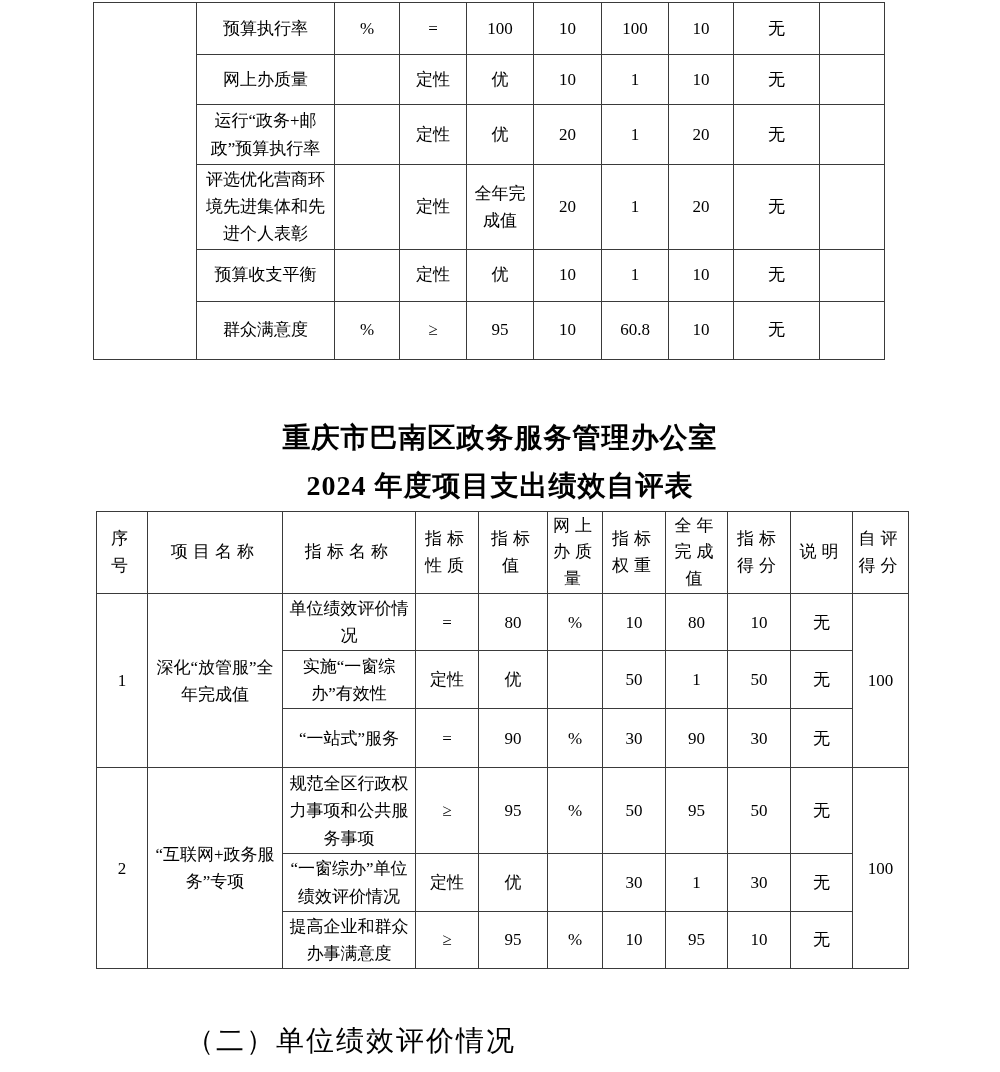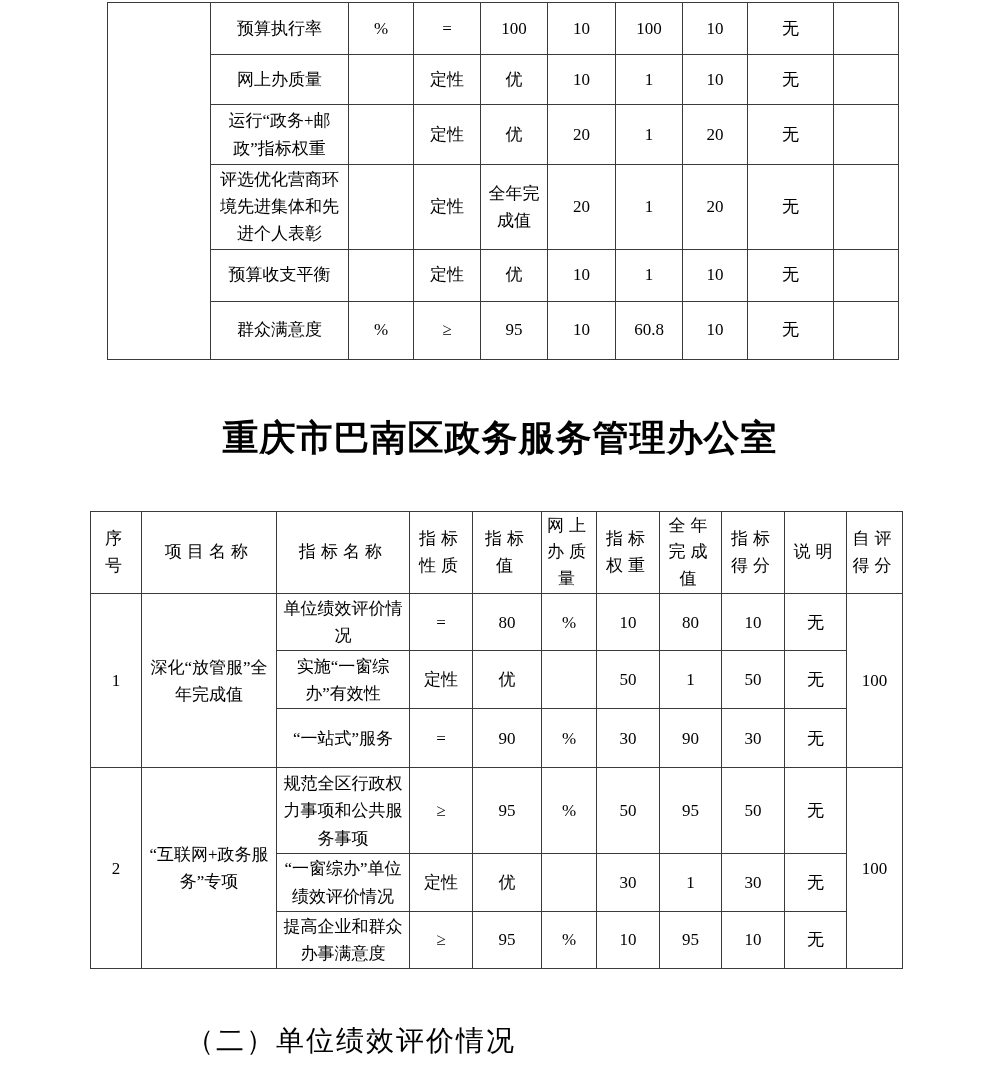--- a/index.html
+++ b/index.html
@@ -6,26 +6,26 @@
   body{
     width:1000px;height:1072px;position:relative;background:#ffffff;
     font-family:"Liberation Serif","DejaVu Serif",serif;color:#000;
     overflow:hidden;
   }
   table{border-collapse:collapse;table-layout:fixed;position:absolute;
     font-family:"Liberation Serif","DejaVu Serif",serif;}
   td,th{border:1px solid #3a3a3a;text-align:center;vertical-align:middle;
     padding:1px 3px;font-weight:normal;font-size:17px;line-height:1.6;
     overflow:hidden;word-break:break-all;}
-  .t1{left:107px;top:2px;width:791px;}
-  .t2{left:90px;top:511px;width:812px;}
+  .t1{left:93px;top:2px;width:791px;}
+  .t2{left:96px;top:511px;width:812px;}
   .t2 th{letter-spacing:0.3em;line-height:1.55;}
   .title-block{position:absolute;top:414px;left:0;width:1000px;
     text-align:center;font-weight:bold;}
-  .title-line{font-size:36px;line-height:48px;letter-spacing:1px;}
+  .title-line{font-size:28px;line-height:48px;letter-spacing:1px;}
   .section-heading{position:absolute;left:186px;top:1022px;font-size:28px;
     letter-spacing:2px;font-family:Liberation Mono, monospace;}
 </style>
 </head>
 <body>
 
 <table class="t1">
   <colgroup>
     <col style="width:103px">
       <col style="width:138px">
@@ -56,21 +56,21 @@
       <td></td>
       <td>定性</td>
       <td>优</td>
       <td>10</td>
       <td>1</td>
       <td>10</td>
       <td>无</td>
       <td></td>
     </tr>
     <tr style="height:60px">
-      <td>运行“政务+邮政”指标权重</td>
+      <td>运行“政务+邮政”预算执行率</td>
       <td></td>
       <td>定性</td>
       <td>优</td>
       <td>20</td>
       <td>1</td>
       <td>20</td>
       <td>无</td>
       <td></td>
     </tr>
     <tr style="height:83px">
@@ -104,20 +104,21 @@
       <td>60.8</td>
       <td>10</td>
       <td>无</td>
       <td></td>
     </tr>
   </tbody>
 </table>
 
 <div class="title-block">
   <div class="title-line">重庆市巴南区政务服务管理办公室</div>
+  <div class="title-line">2024 年度项目支出绩效自评表</div>
 </div>
 
 <table class="t2">
   <colgroup>
     <col style="width:51px">
       <col style="width:135px">
       <col style="width:133px">
     <col style="width:63px">
       <col style="width:69px">
       <col style="width:55px">

